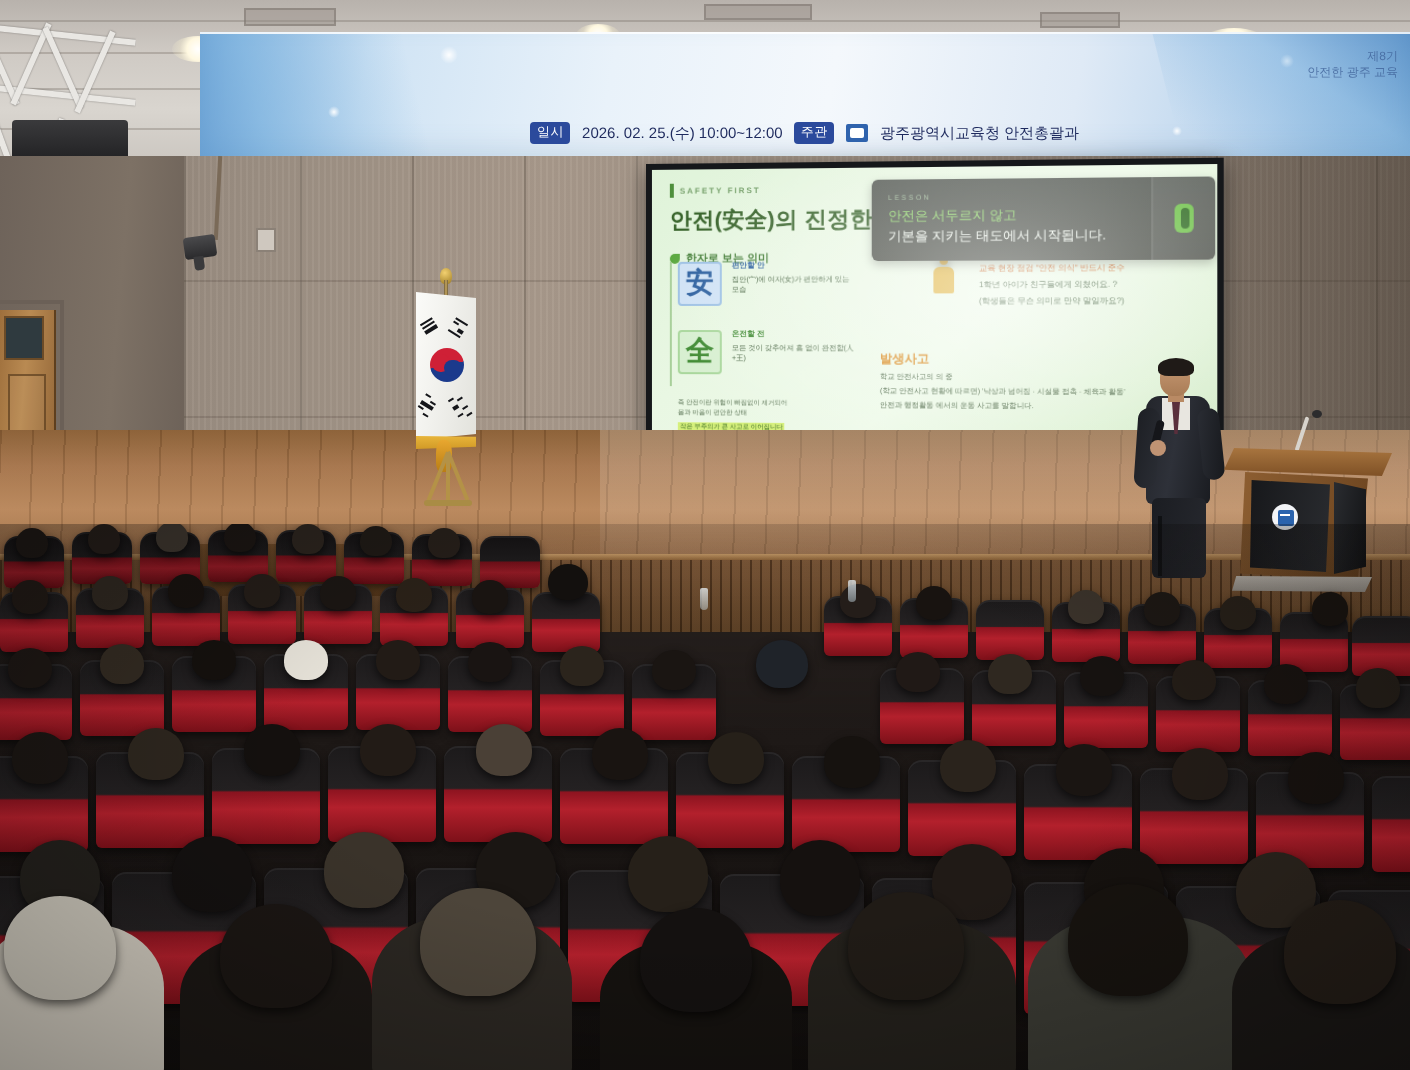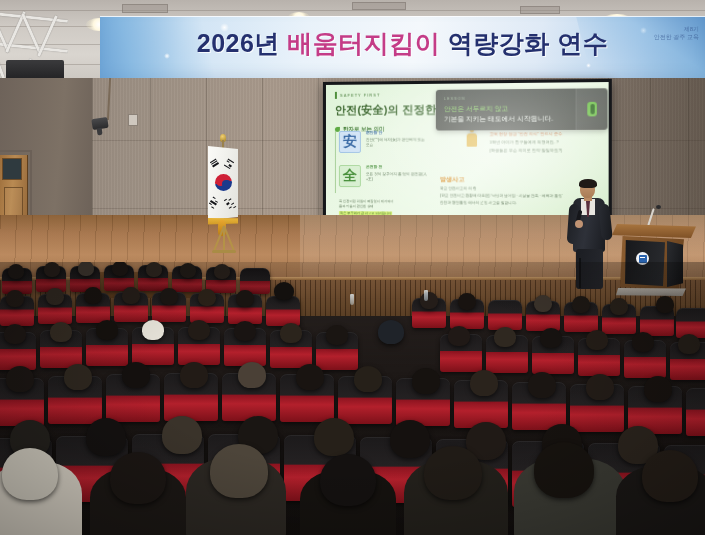--- a/index.html
+++ b/index.html
@@ -533,26 +533,28 @@
   <div class="rig-box"></div>
   <div class="rig-box2"></div>
   <div class="rig-pole"></div>
 
   <div class="banner">
     <div class="banner-sparkle" style="left:120px;top:6px;width:9px;height:9px;"></div>
     <div class="banner-sparkle" style="left:64px;top:36px;width:6px;height:6px;"></div>
     <div class="banner-sparkle" style="left:540px;top:10px;width:7px;height:7px;"></div>
     <div class="banner-sparkle" style="left:486px;top:46px;width:5px;height:5px;"></div>
 
-    <div class="banner-title">
-      <span class="bt-navy">2026년</span>
-      <span class="bt-pink">배움터지킴이</span>
-      <span class="bt-navy">역량강화 연수</span>
+
+    <div class="banner-sub">
+      <span class="pill">일시</span>
+      <span>2026. 02. 25.(수) 10:00~12:00</span>
+      <span class="pill">주관</span>
+      <span class="org-mark"></span>
+      <span>광주광역시교육청 안전총괄과</span>
     </div>
-
 
     <div class="banner-right-text">
       <div>제8기</div>
       <div>안전한 광주 교육</div>
     </div>
   </div>
 
   <div class="wall">
     <div class="wall-panel-line" style="left:92px"></div>
     <div class="wall-panel-line" style="left:150px"></div>

